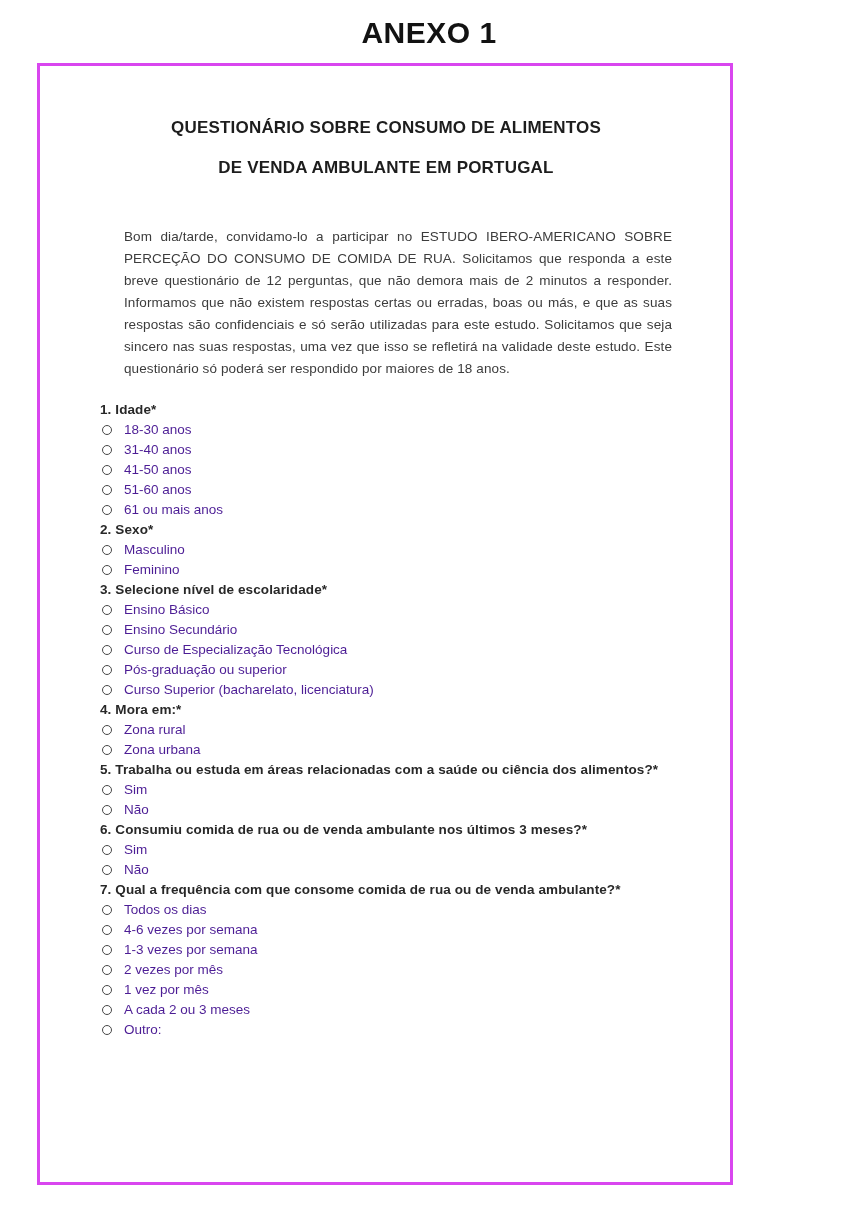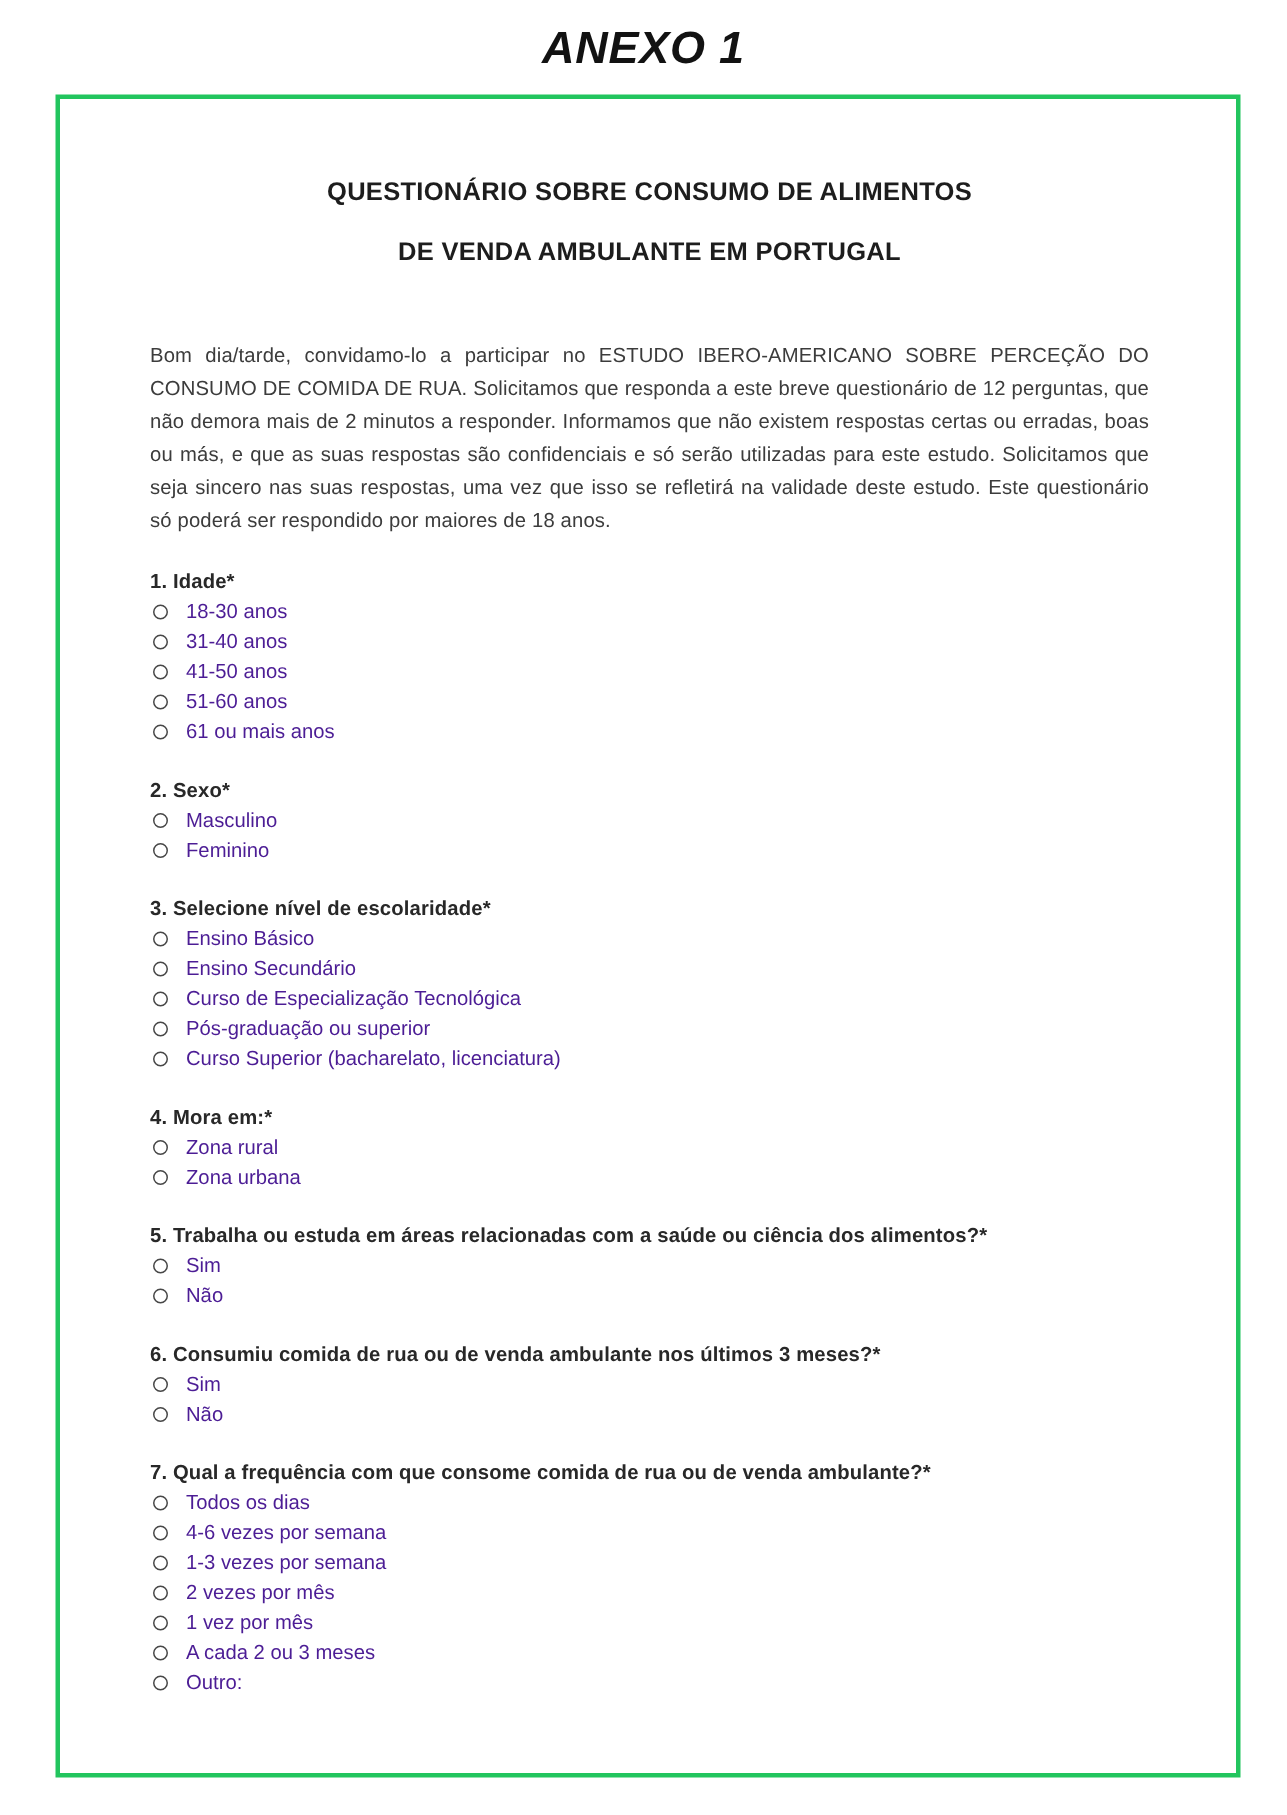--- a/index.html
+++ b/index.html
@@ -16,47 +16,47 @@
     overflow: hidden;
   }
   .anexo-heading {
     margin-top: 16px;
     text-align: center;
     font-size: 30px;
     font-weight: bold;
     letter-spacing: 0.5px;
     color: #121212;
     line-height: 34px;
-    font-style: italic;
   }
   .box {
     margin: 13px auto 0 37px;
-    width: 790px;
+    width: 696px;
     height: 1122px;
-    border: 3px solid #22c55e;
+    border: 3px solid #d946ef;
     padding: 42px 58px 0 60px;
   }
   .q-title {
     text-align: center;
     font-size: 17px;
     font-weight: bold;
     color: #1d1d1d;
     letter-spacing: 0.2px;
   }
   .q-title .line { line-height: 40px; }
   .intro {
     margin-top: 38px;
     font-size: 13.5px;
     line-height: 22px;
     color: #3c3c3c;
     text-align: justify;
     letter-spacing: 0.1px;
+    margin-left: 24px;
   }
   .questions { margin-top: 20px; }
-  .question { margin-top: 19px; }
+  .question { }
   .q-label {
     font-size: 13.5px;
     font-weight: bold;
     color: #282828;
     line-height: 20px;
     letter-spacing: 0.1px;
   }
   .option {
     display: flex;
     align-items: center;

